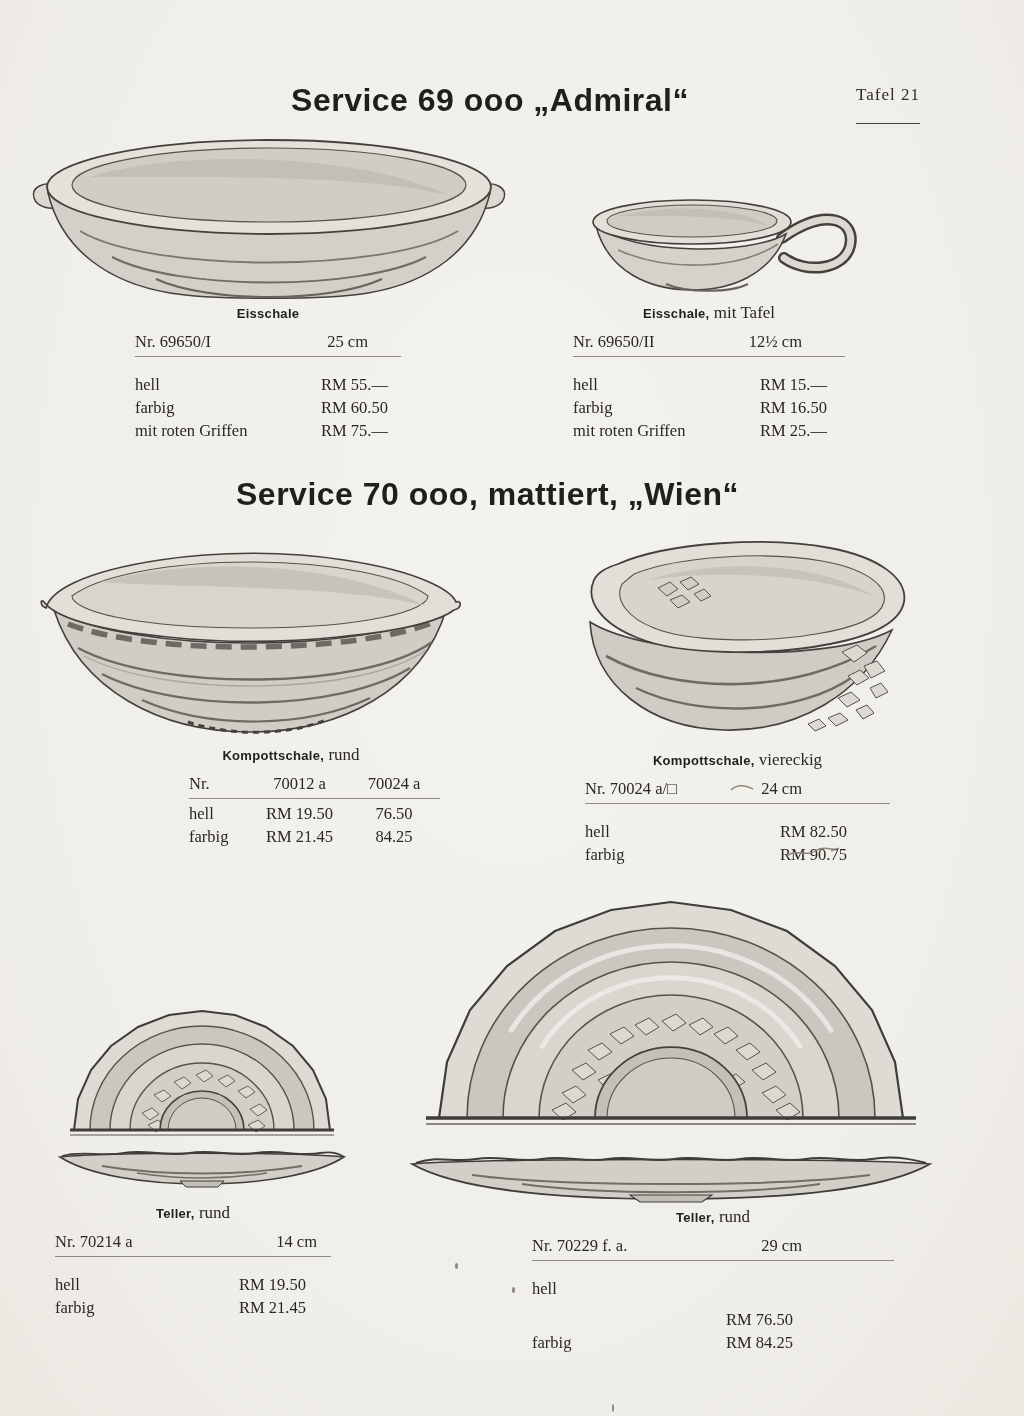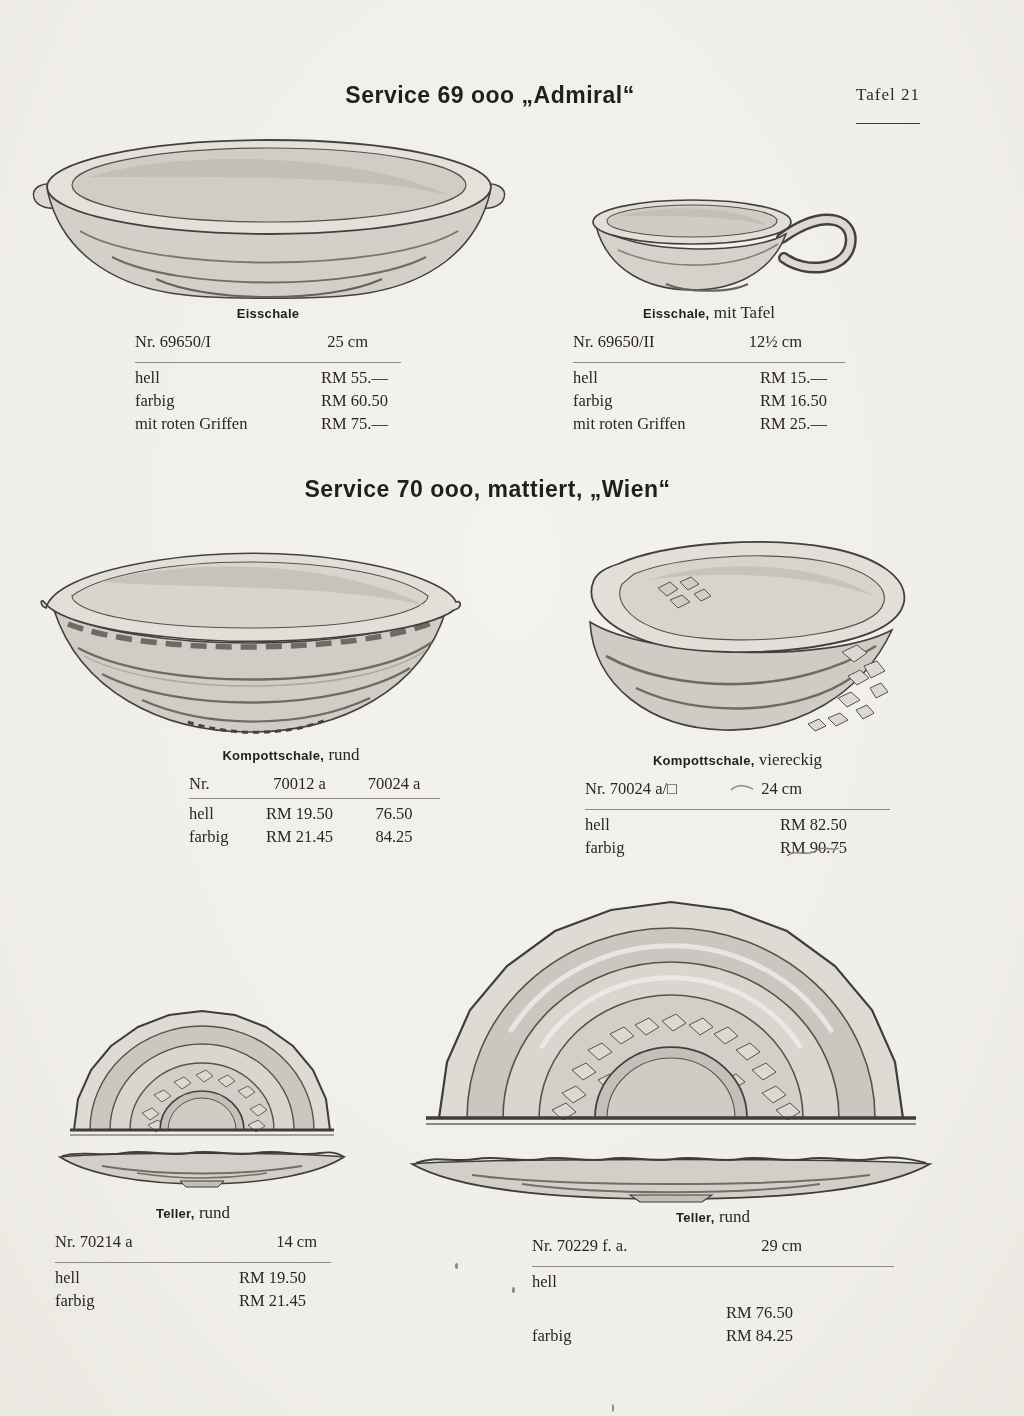--- a/index.html
+++ b/index.html
@@ -6,32 +6,32 @@
   body{background:#888;}
   .page{
     position:relative; width:1024px; height:1416px; overflow:hidden;
     background:#f2f0eb;
     background-image:radial-gradient(ellipse at 50% 40%, #f4f2ee 0%, #f0eee8 70%, #eae8e1 100%);
     font-family:"Liberation Serif", serif; color:#2a2722;
   }
   .sec-title{
     position:absolute; left:0; text-align:center;
     font-family:"Liberation Sans", sans-serif; font-weight:700;
-    font-size:23px; letter-spacing:.5px; color:#211f1c; white-space:pre;
+    font-size:32px; letter-spacing:.5px; color:#211f1c; white-space:pre;
   }
   .tafel{
     position:absolute; font-size:17px; letter-spacing:1px;
     border-bottom:1.5px solid #44413c; padding-bottom:18px; color:#2e2b26;
   }
   .illus{position:absolute;}
   .cat-table{position:absolute; font-size:16.5px; line-height:23px;}
   .tbl-title{text-align:center; margin-bottom:5px; white-space:pre;}
   .tname{font-family:"Liberation Sans", sans-serif; font-weight:700; font-size:13px; letter-spacing:.3px; color:#211f1c;}
   .tdesc{font-size:17px;}
-  .nr-row{display:flex; justify-content:space-between; border-bottom:1.4px solid #8f8b82; padding-bottom:9px; margin-bottom:3px;}
+  .nr-row{display:flex; justify-content:space-between; border-bottom:1.4px solid #8f8b82; padding-bottom:3px; margin-bottom:16px;}
   .t-row{display:flex;}
   .t-row .lbl{flex:1;}
   .g-row{display:flex;margin-left:47px;}
   .g-row .c0{width:62px;}
   .g-row .c1{flex:1; text-align:center;}
   .g-row .c2{width:92px; text-align:center;}
   .g-rule{border-bottom:1.4px solid #8f8b82; padding-bottom:3px; margin-bottom:3px;}
   .pencil{position:absolute; pointer-events:none;}
   .speck{position:absolute; background:#8d887e; border-radius:50%;}
 </style>

